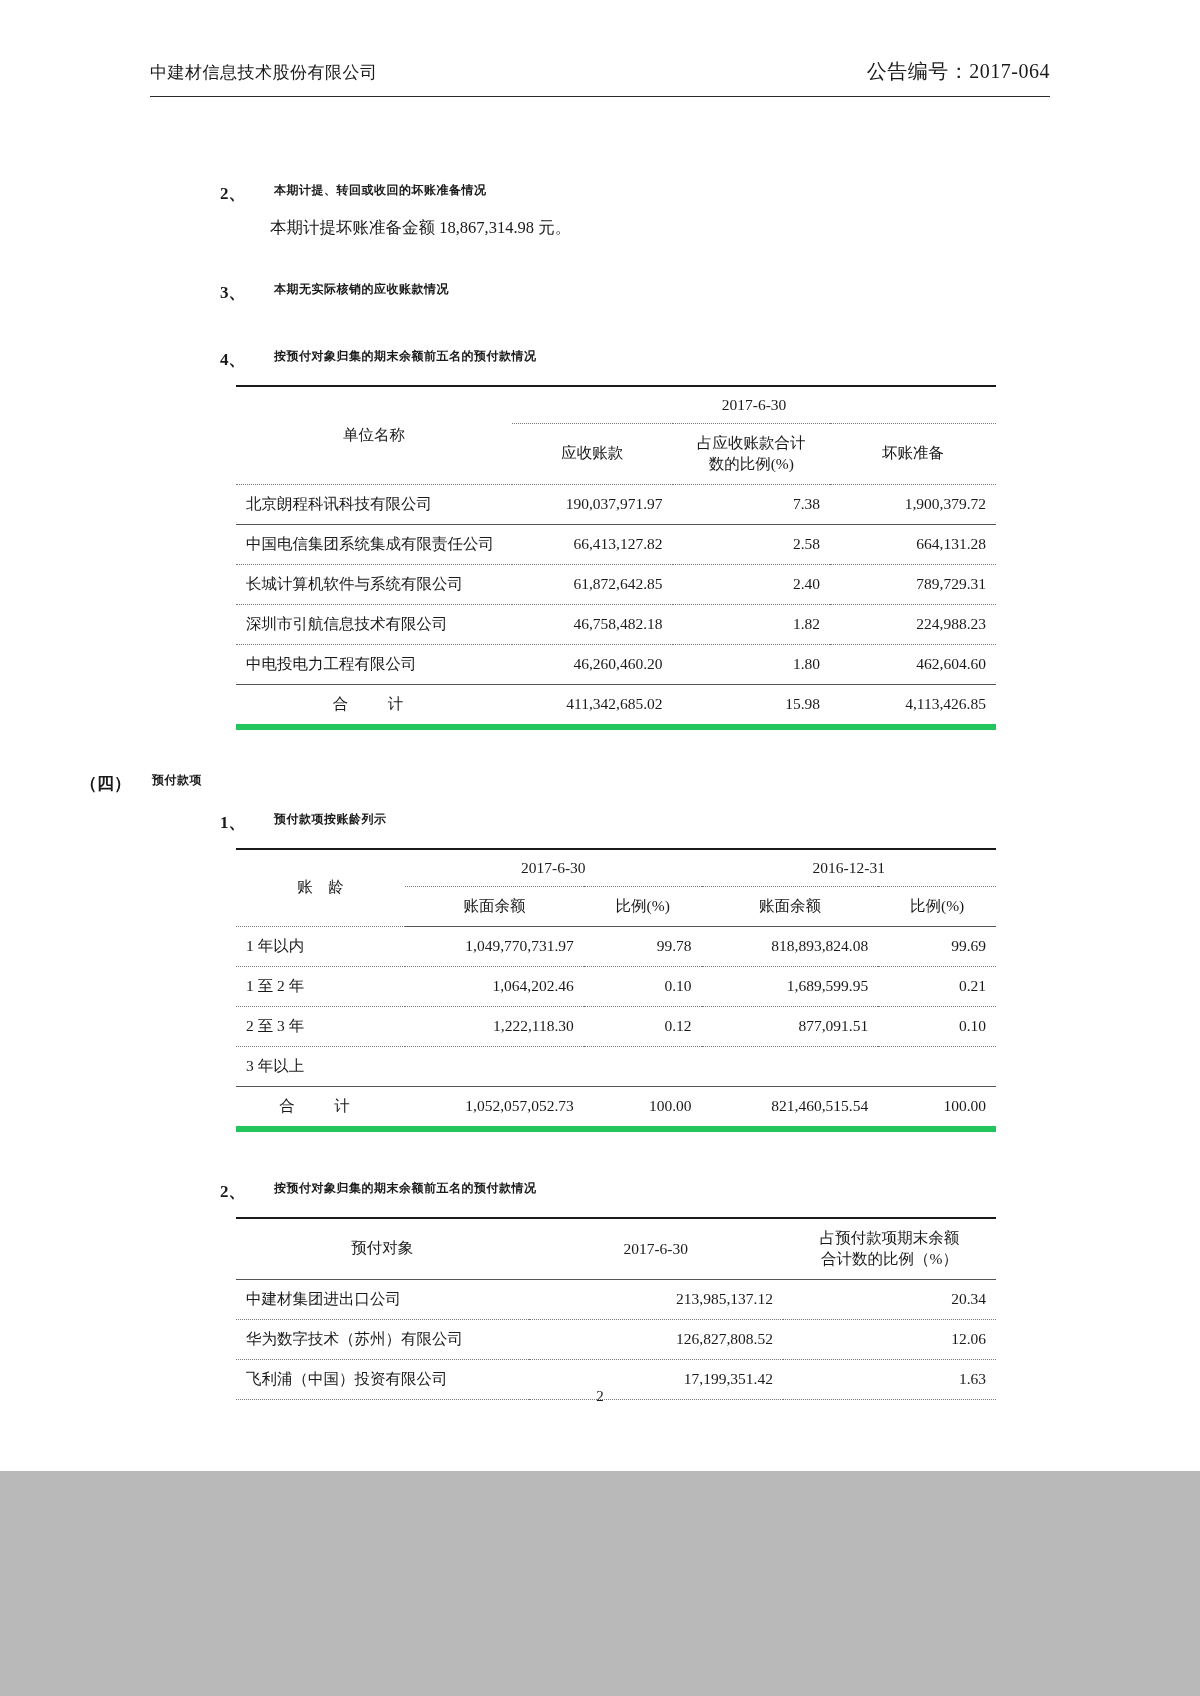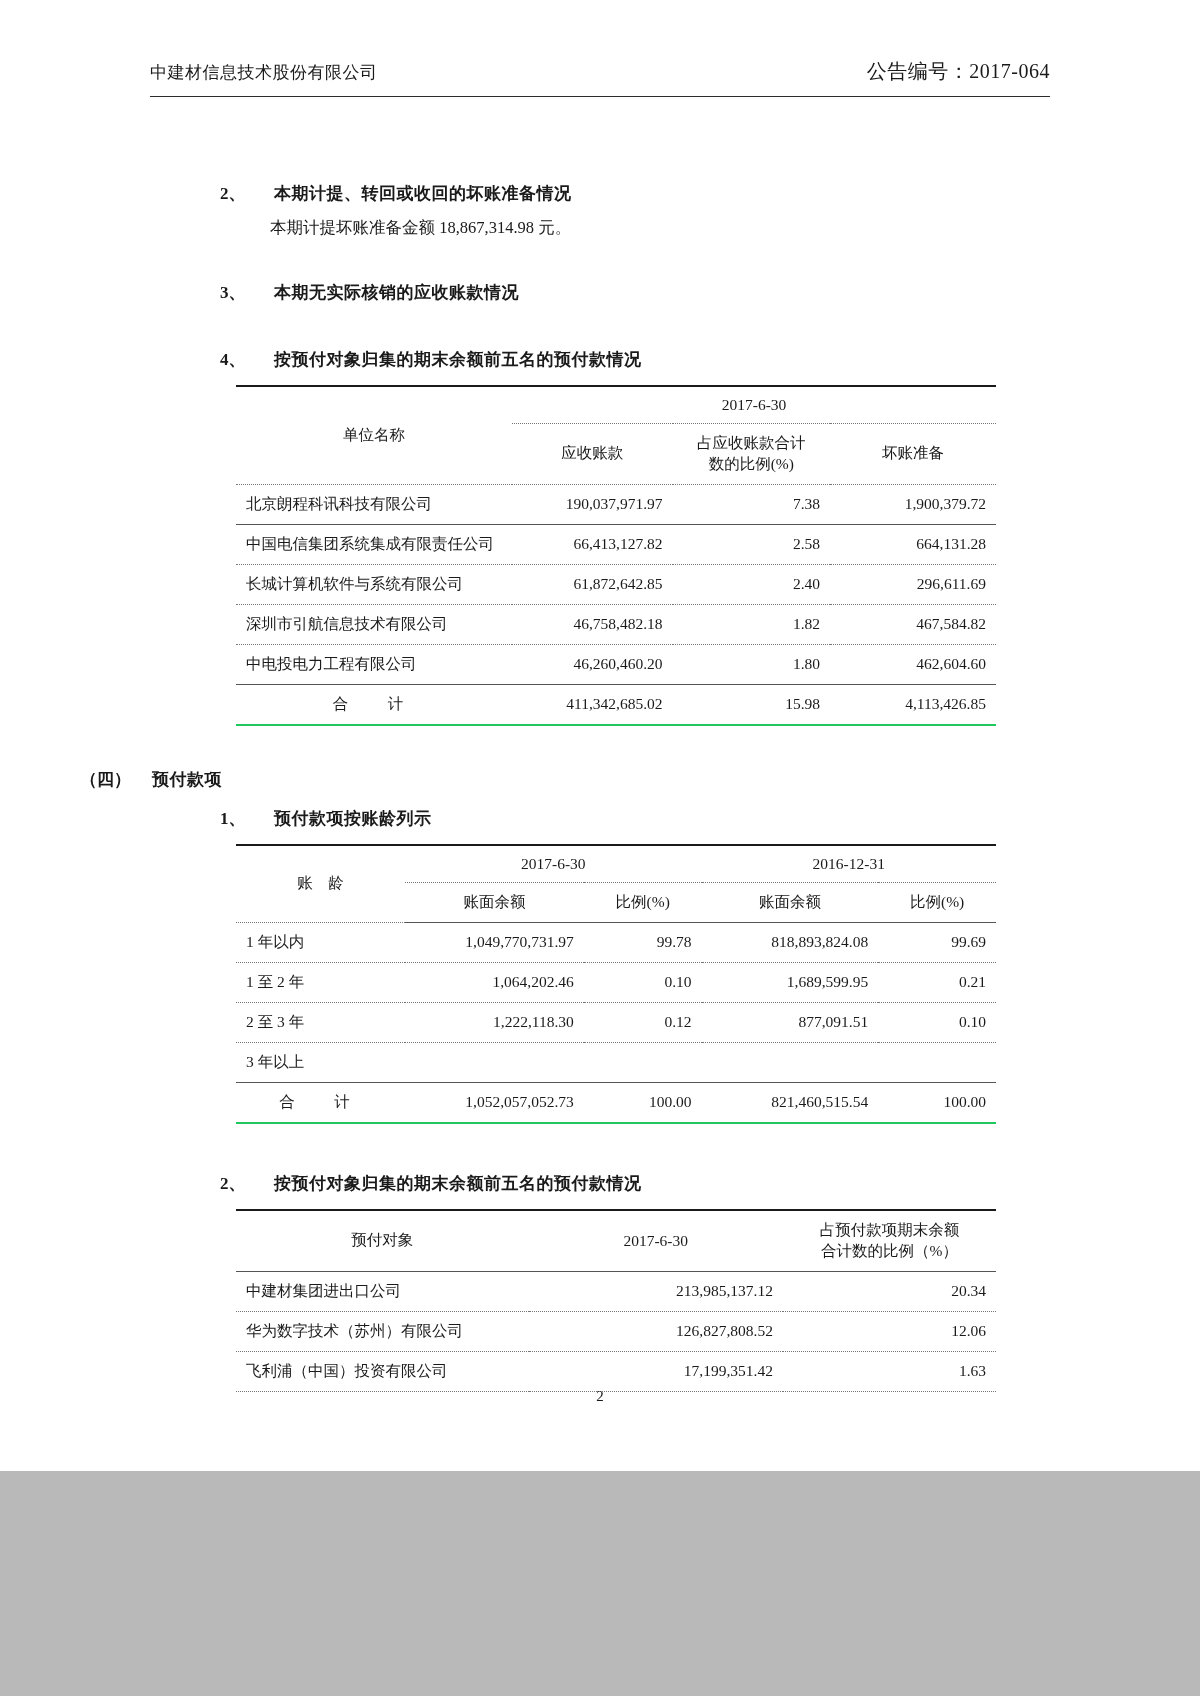--- a/index.html
+++ b/index.html
@@ -54,21 +54,21 @@
     flex: none;
     font-weight: bold;
     font-size: 17px;
   }
   .sec-num.paren {
     width: 72px;
     margin-left: -70px;
   }
   .sec-title {
     font-weight: bold;
-    font-size: 17px;
+    font-size: 12px;
     letter-spacing: 0.5px;
   }
   .sec-body {
     margin-top: 12px;
     margin-left: 120px;
     font-size: 16.5px;
   }
   .indent-1 {
     margin-left: 70px;
   }
@@ -84,21 +84,21 @@
     border-top: 1px dotted #777;
     border-bottom: 1px dotted #777;
     padding: 9px 10px;
     font-weight: normal;
     vertical-align: middle;
   }
   table.doc .hdr-top td {
     border-top: 2px solid #1a1a1a;
   }
   table.doc .thick-bottom td {
-    border-bottom: 2px solid #22c55e;
+    border-bottom: 6px solid #22c55e;
   }
   table.doc .thin-under td {
     border-bottom: 1px solid #555;
   }
   .c-center { text-align: center; }
   .c-right  { text-align: right; }
   .c-left   { text-align: left; }
   .sum-label {
     letter-spacing: 12px;
     padding-left: 26px;
@@ -168,27 +168,27 @@
       <tr>
         <td class="c-left">中国电信集团系统集成有限责任公司</td>
         <td class="c-right">66,413,127.82</td>
         <td class="c-right">2.58</td>
         <td class="c-right">664,131.28</td>
       </tr>
       <tr>
         <td class="c-left">长城计算机软件与系统有限公司</td>
         <td class="c-right">61,872,642.85</td>
         <td class="c-right">2.40</td>
-        <td class="c-right">296,611.69</td>
+        <td class="c-right">789,729.31</td>
       </tr>
       <tr>
         <td class="c-left">深圳市引航信息技术有限公司</td>
         <td class="c-right">46,758,482.18</td>
         <td class="c-right">1.82</td>
-        <td class="c-right">467,584.82</td>
+        <td class="c-right">224,988.23</td>
       </tr>
       <tr class="thin-under">
         <td class="c-left">中电投电力工程有限公司</td>
         <td class="c-right">46,260,460.20</td>
         <td class="c-right">1.80</td>
         <td class="c-right">462,604.60</td>
       </tr>
       <tr class="thick-bottom">
         <td class="c-center sum-label">合　计</td>
         <td class="c-right">411,342,685.02</td>

